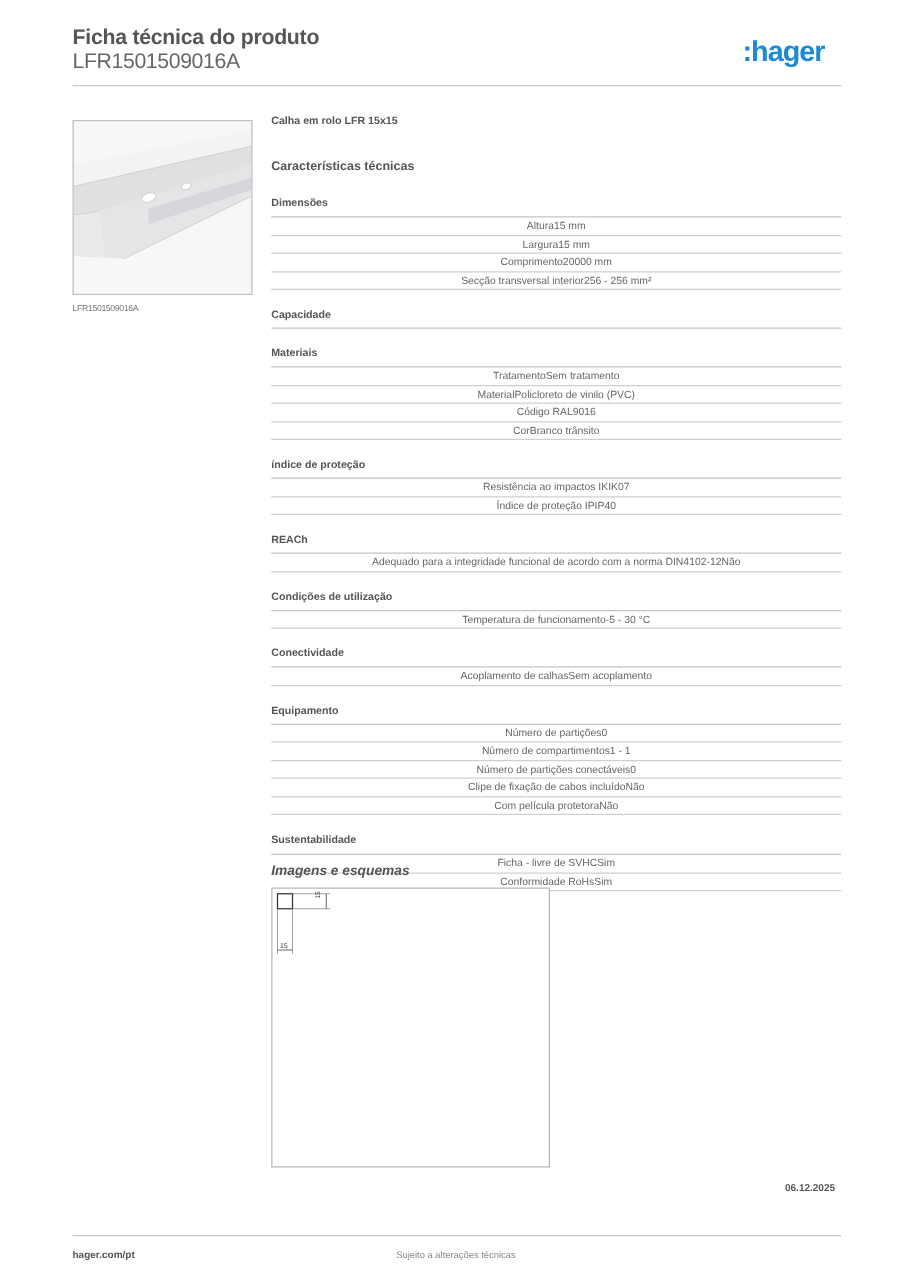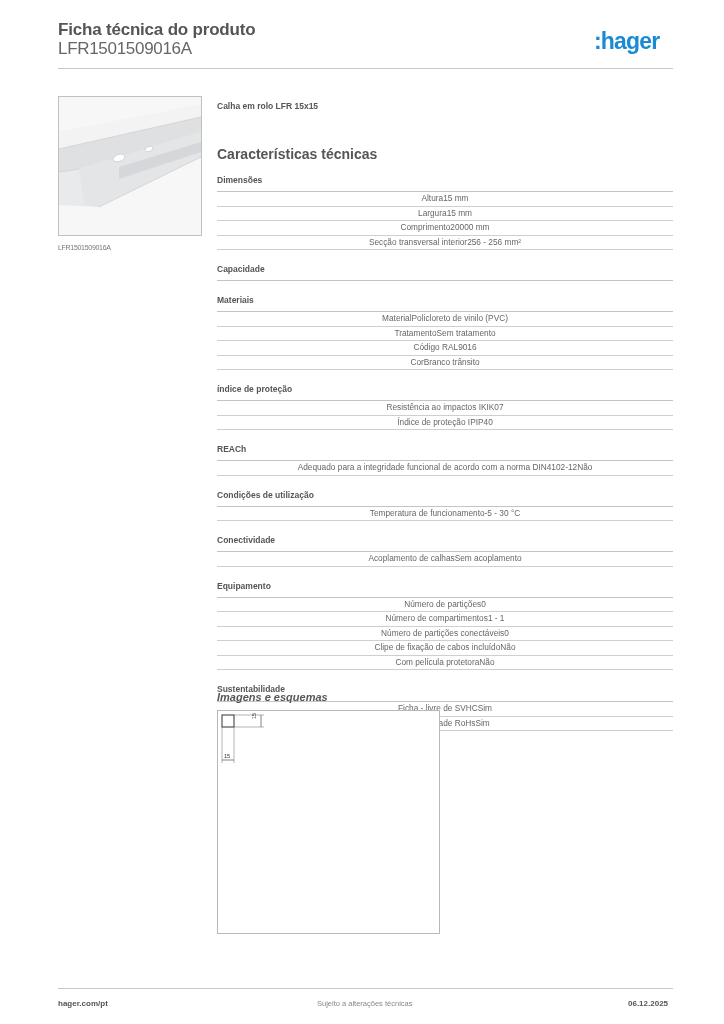--- a/index.html
+++ b/index.html
@@ -5,37 +5,37 @@
   html, body { margin:0; padding:0; background:#ffffff; }
   body { width:724px; height:1024px; position:relative; font-family:"Liberation Sans", sans-serif; color:#555; overflow:hidden; }
   .title { position:absolute; left:58px; top:20px; font-size:17px; font-weight:bold; color:#555; letter-spacing:-0.2px; }
   .subtitle { position:absolute; left:58px; top:39px; font-size:17px; color:#666; letter-spacing:-0.3px; }
   .logo { position:absolute; left:594px; top:28px; font-size:23px; font-weight:bold; color:#1a8ad4; letter-spacing:-0.8px; }
   .header-rule { position:absolute; left:58px; top:68px; width:615px; height:1px; background:#c8c8c8; }
 
   .product-image { position:absolute; left:58px; top:96px; width:142px; height:138px; border:1px solid #c0c0c0; background:#f6f6f6; overflow:hidden; }
   .image-caption { position:absolute; left:58px; top:244px; font-size:7px; color:#777; letter-spacing:-0.3px; }
 
-  .content { position:absolute; left:217px; top:101px; width:456px; }
+  .content { position:absolute; left:217px; top:91px; width:456px; }
   .product-name { font-size:8.5px; font-weight:bold; color:#555; height:12px; }
-  .section-title-main { font-size:14px; font-weight:bold; color:#555; margin-top:33px; height:12px; }
+  .section-title-main { font-size:10px; font-weight:bold; color:#555; margin-top:25px; height:12px; }
   .section { margin-top:14px; }
   .section-head { font-size:8.5px; font-weight:bold; color:#555; border-bottom:1.2px solid #c4c4c4; padding-bottom:5px; height:11px; }
   .row { display:flex; justify-content:center; font-size:8.3px; color:#666; border-bottom:1px solid #cfcfcf; height:13.5px; line-height:13.5px; }
   .row .val { text-align:right; }
   .section.first { margin-top:17px; }
   .section.gap-sust .section-head { padding-bottom:3px; height:14px; }
 
   .images-title { position:absolute; left:217px; top:691px; font-size:11px; font-weight:bold; color:#555;font-style:italic; }
   .schema-box { position:absolute; left:217px; top:710px; width:221px; height:222px; border:1px solid #b8b8b8; background:#fff; }
 
   .footer-rule { position:absolute; left:58px; top:988px; width:615px; height:1px; background:#c8c8c8; }
   .footer-left { position:absolute; left:58px; top:999px; font-size:8px; font-weight:bold; color:#555; }
   .footer-center { position:absolute; left:317px; top:999px; font-size:7.5px; color:#888; }
-  .footer-right { position:absolute; left:628px; top:999px; font-size:8px; font-weight:bold; color:#555; }
+  .footer-right { position:absolute; left:628px; top:946px; font-size:8px; font-weight:bold; color:#555; }
 </style>
 </head>
 <body>
 
 <div class="title">Ficha técnica do produto</div>
 <div class="subtitle">LFR1501509016A</div>
 <div class="logo">:hager</div>
 <div class="header-rule"></div>
 
 <div class="product-image">
@@ -79,26 +79,26 @@
       </div>
   </div>
 
   <div class="section">
     <div class="section-head">Capacidade</div>
   </div>
 
   <div class="section">
     <div class="section-head">Materiais</div>
     <div class="row">
+        <span>Tratamento</span>
+        <span class="val">Sem tratamento</span>
+      </div>
+    <div class="row">
         <span>Material</span>
         <span class="val">Policloreto de vinilo (PVC)</span>
-      </div>
-    <div class="row">
-        <span>Tratamento</span>
-        <span class="val">Sem tratamento</span>
       </div>
     <div class="row">
         <span>Código RAL</span>
         <span class="val">9016</span>
       </div>
     <div class="row">
         <span>Cor</span>
         <span class="val">Branco trânsito</span>
       </div>
   </div>

